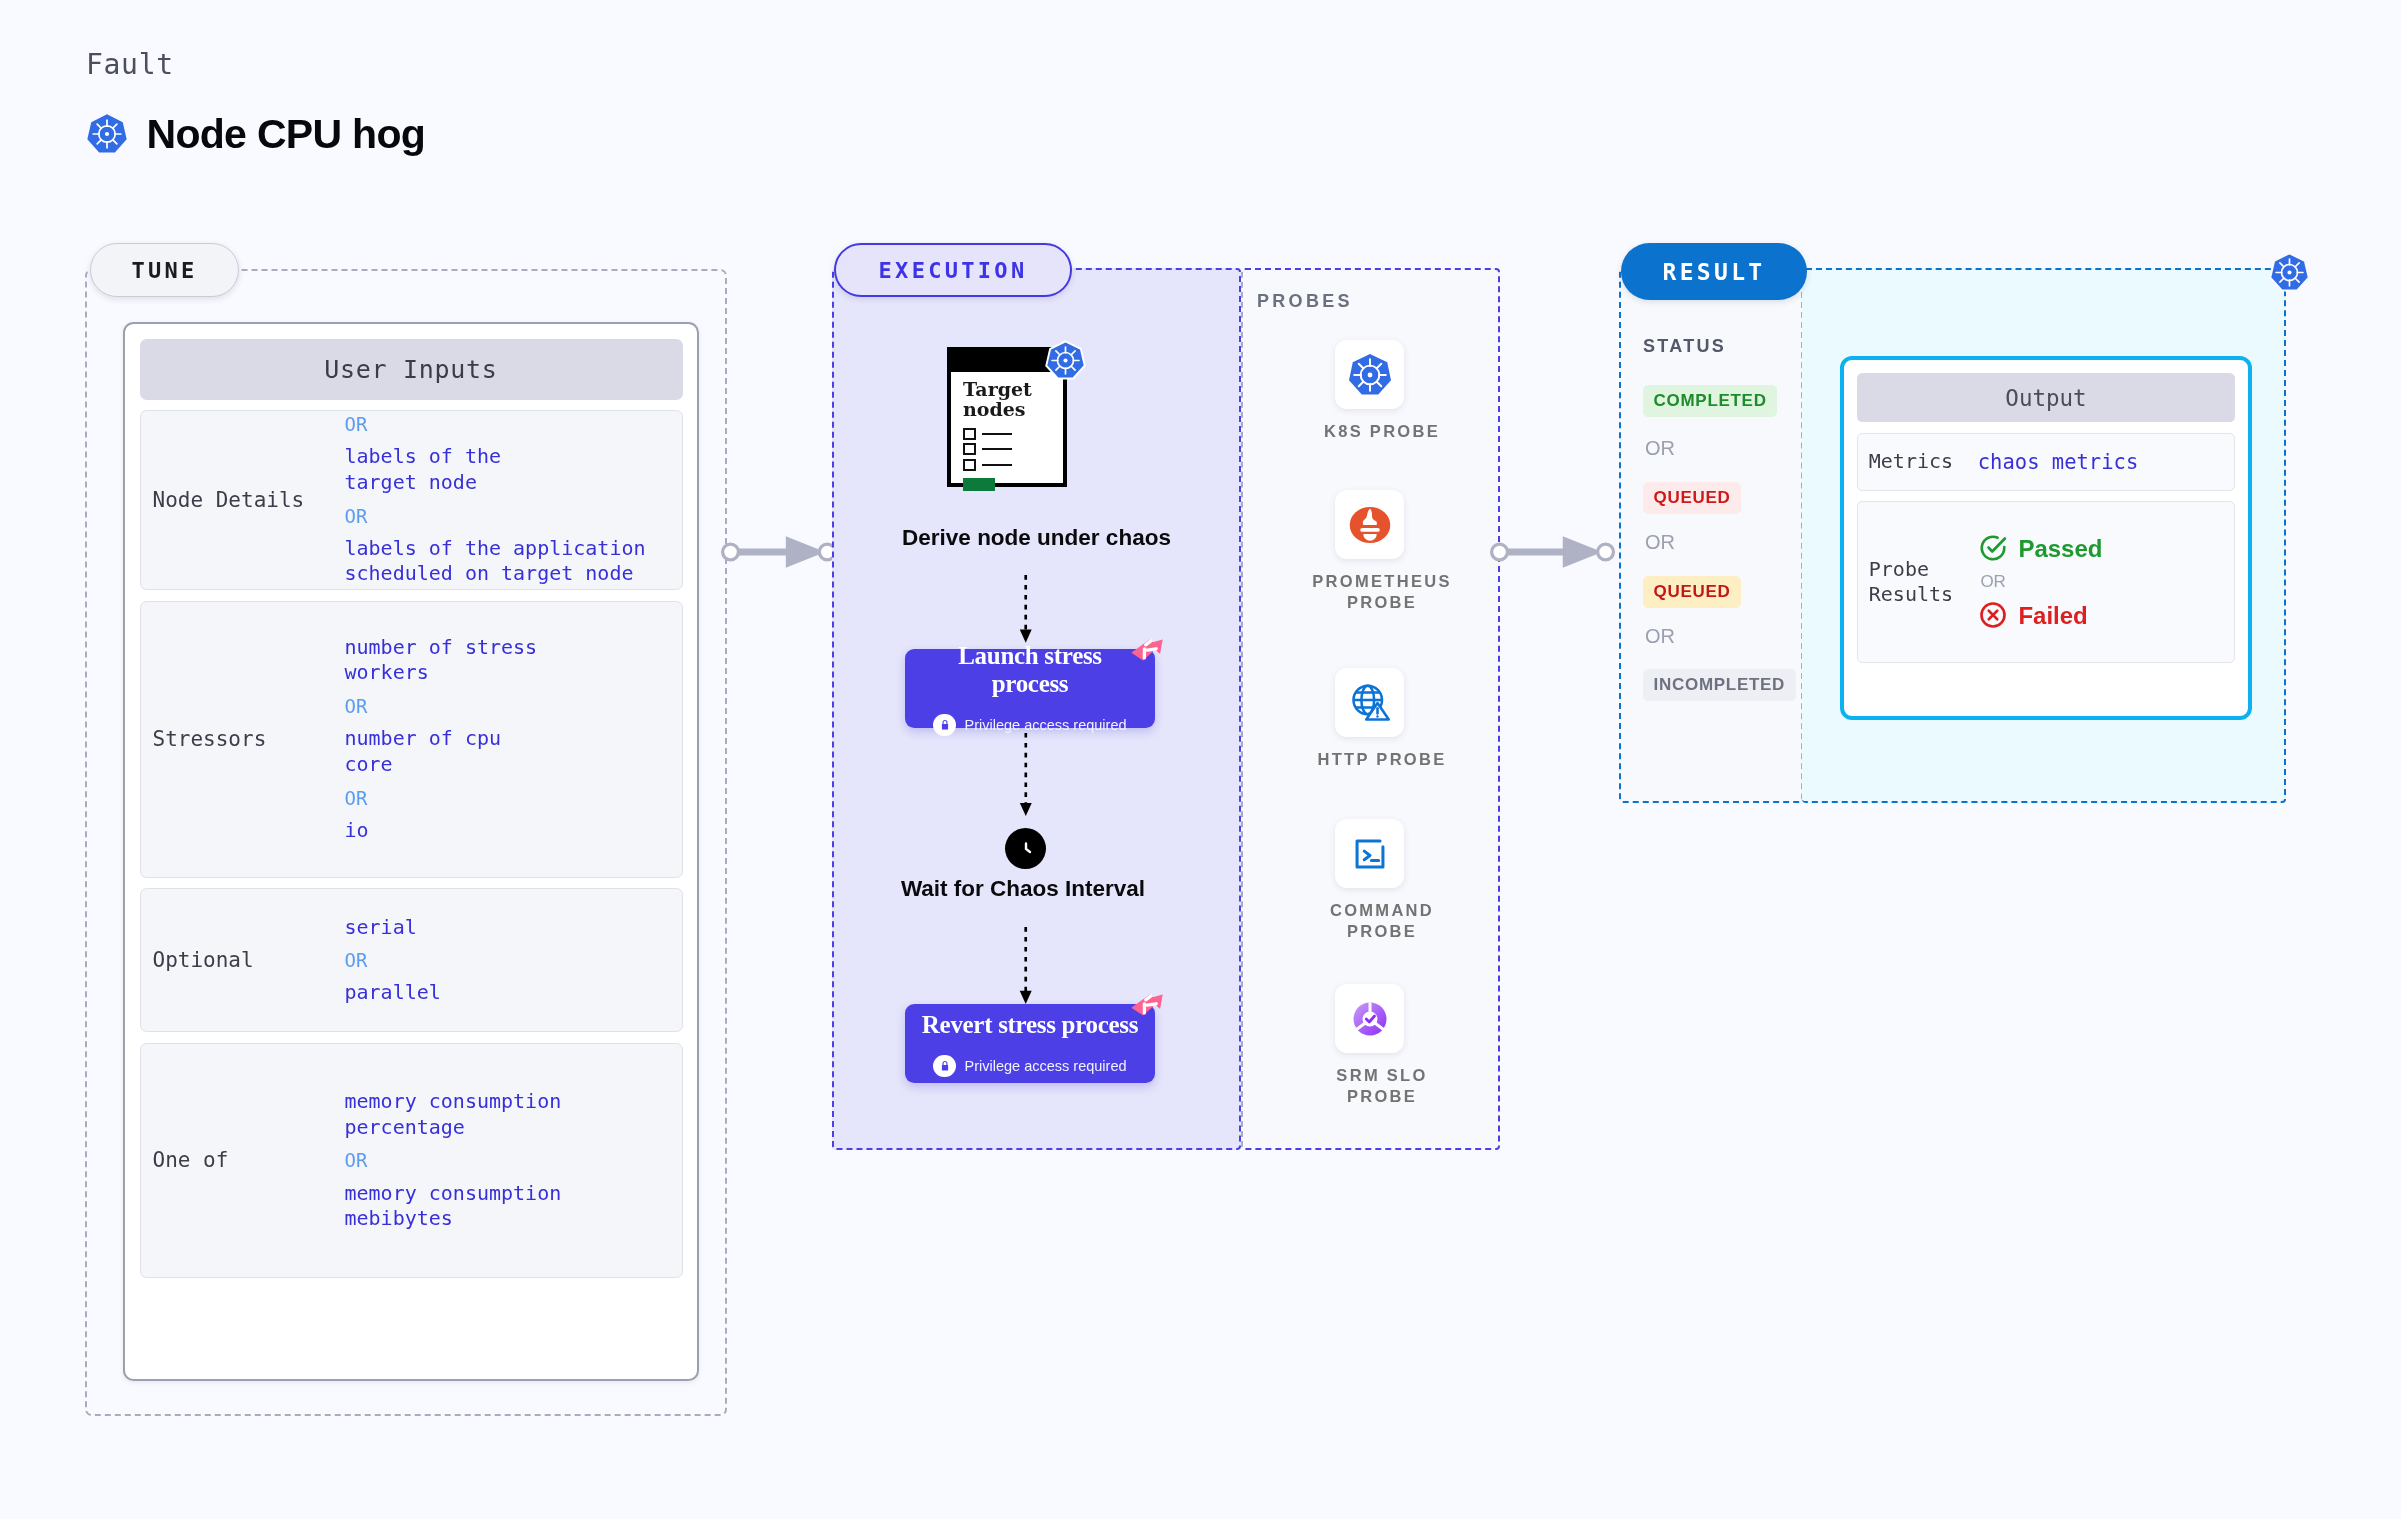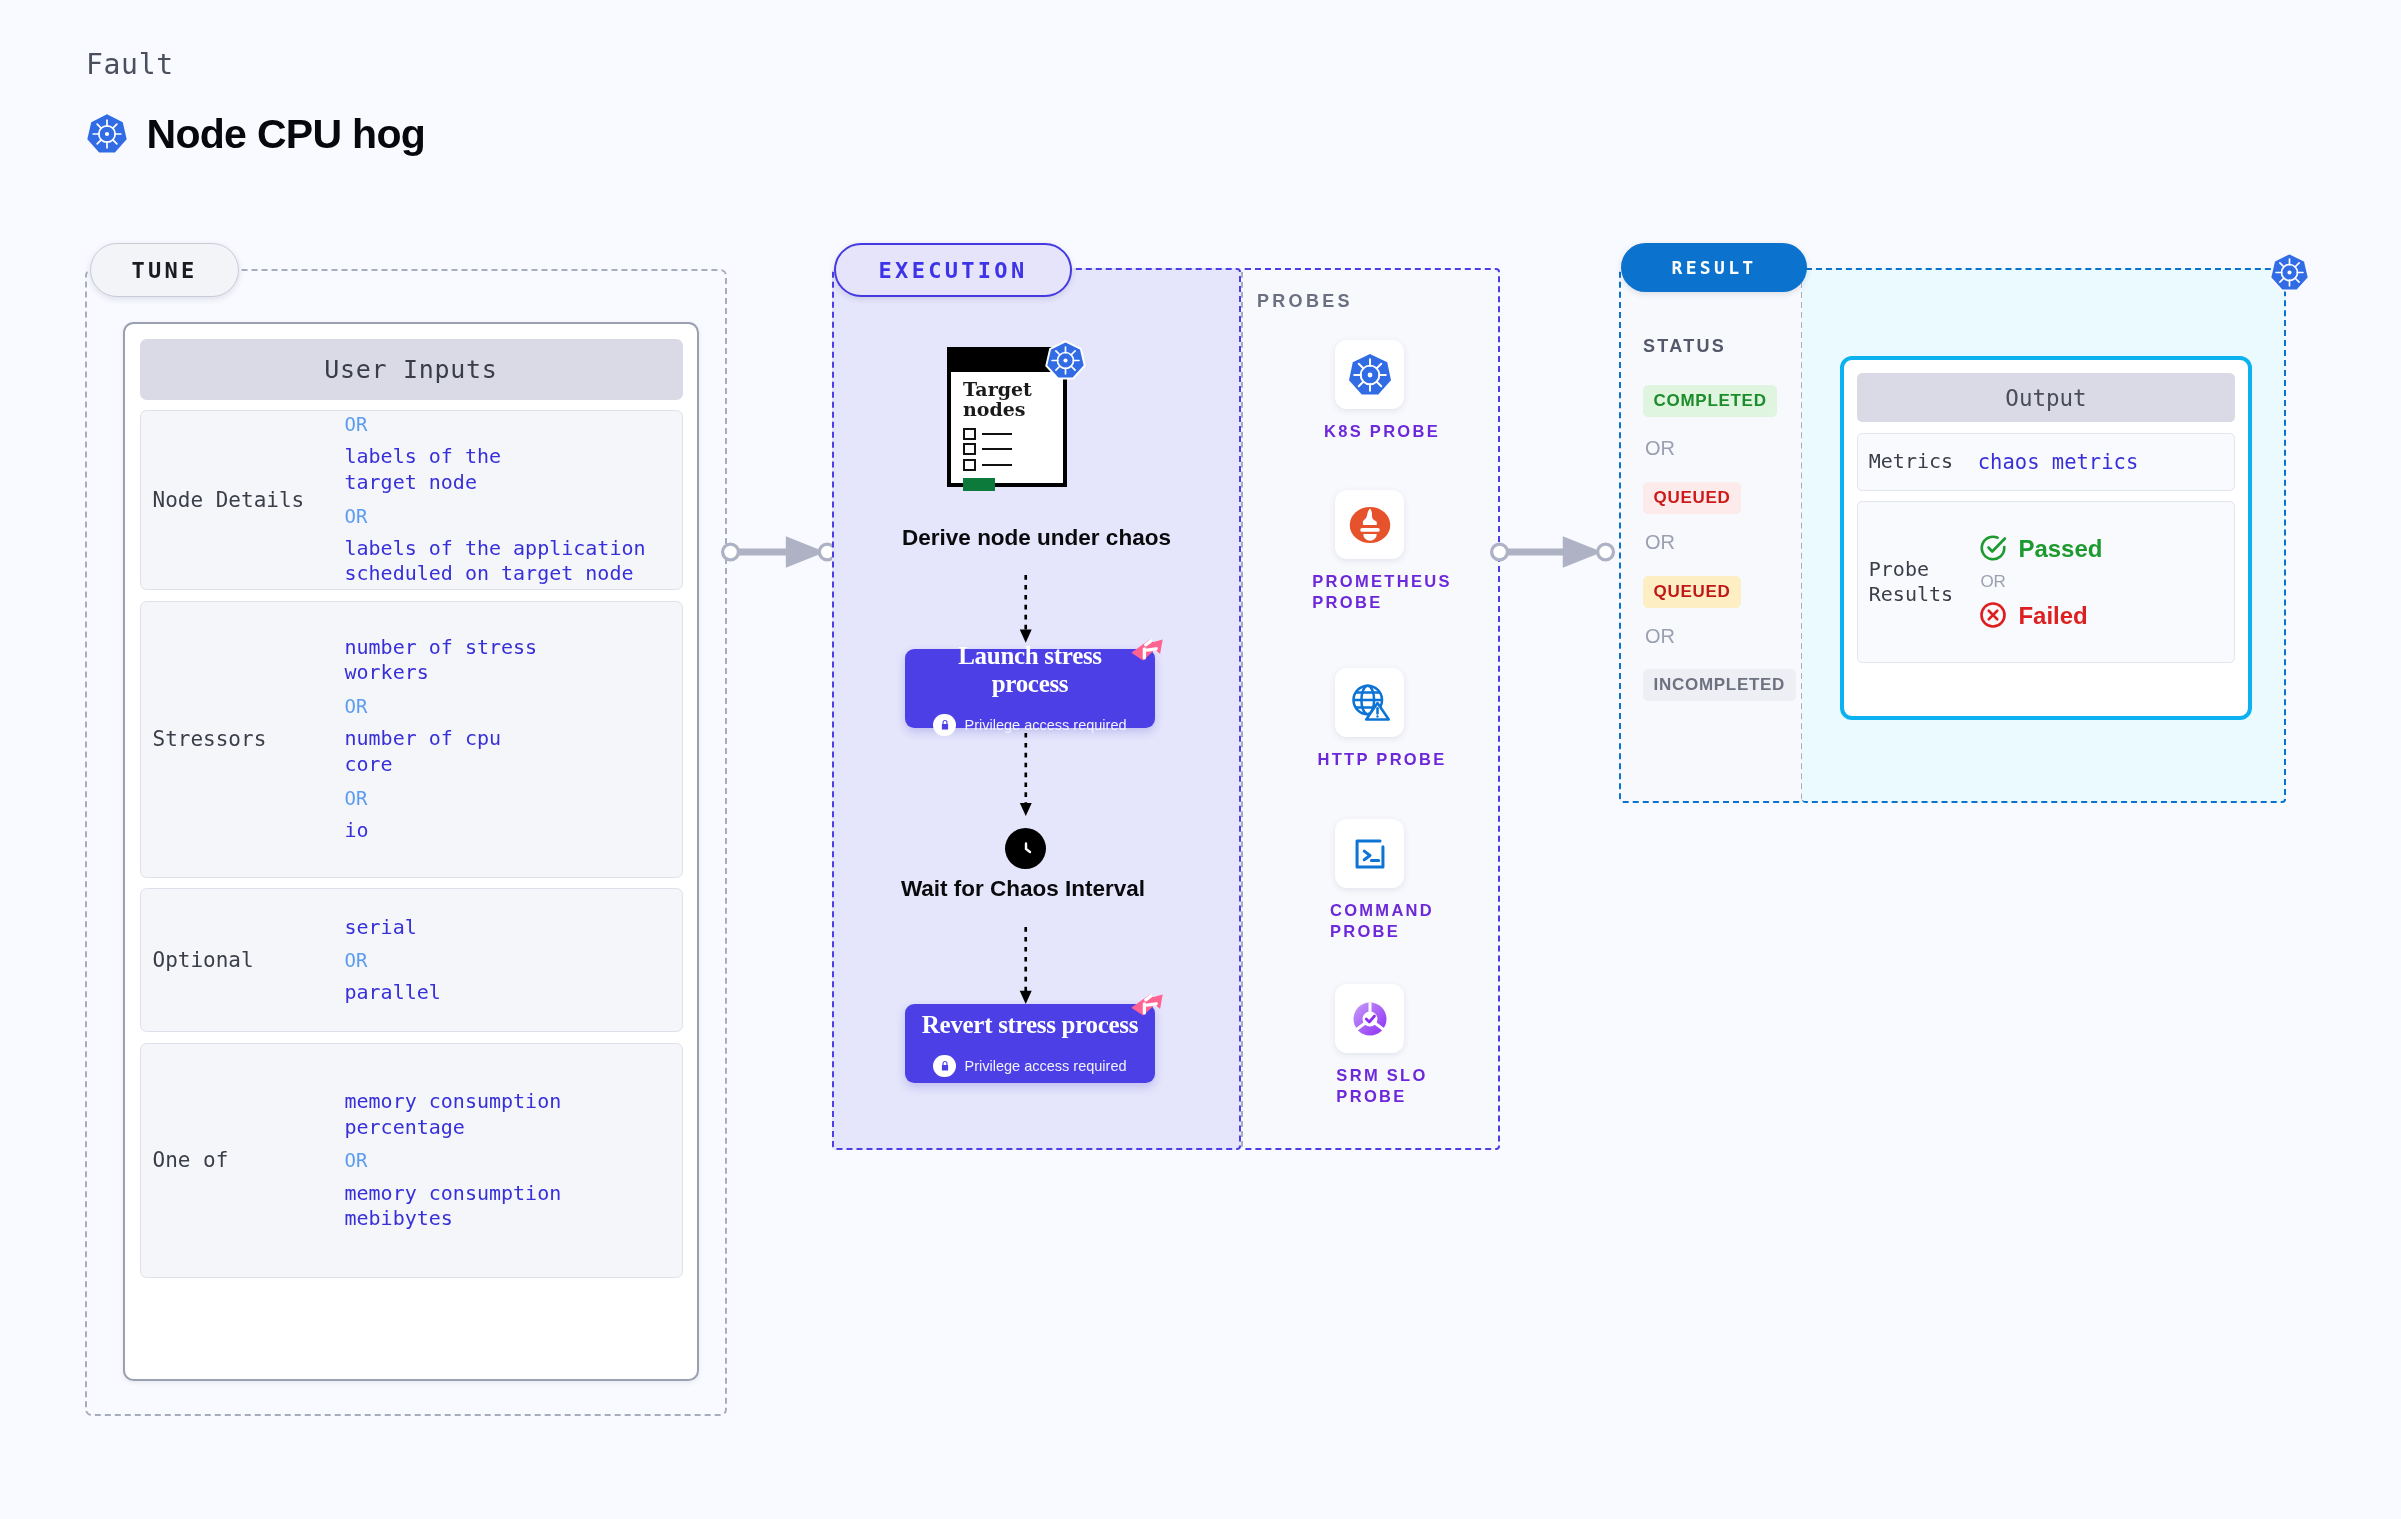--- a/index.html
+++ b/index.html
@@ -141,29 +141,29 @@
            background: #000; display: flex; align-items: center; justify-content: center; }
 
   .probe-item { position: absolute; width: 165px; display: flex;
                 flex-direction: column; align-items: center; }
   .probe-tile {
     width: 69px; height: 69px; background: #fff; border-radius: 12px;
     box-shadow: 0 2px 6.6px rgba(40,50,90,.10);
     display: flex; align-items: center; justify-content: center;
   }
   .probe-cap {
-    margin-top: 12px; text-align: left;
+    margin-top: 12px; text-align: center;
     font-family: "Liberation Sans", sans-serif; font-size: 16.5px;
-    font-weight: bold; letter-spacing: 2.3px; color: #6d28d9; line-height: 1.3; padding-left: 25px;
+    font-weight: bold; letter-spacing: 2.3px; color: #737373; line-height: 1.3; padding-left: 25px;
   }
 
   
   #result-pill {
-    left: 1621px; top: 243px; width: 186px; height: 49px;
-    background: #0b72ce; border: none; color: #fff; font-size: 18px;
+    left: 1621px; top: 243px; width: 186px; height: 57px;
+    background: #0b72ce; border: none; color: #fff; font-size: 23px;
   }
   #status-box {
     position: absolute; left: 1619px; top: 268px; width: 184px; height: 535px;
     background: #f8f9fd;
     border: 2px dashed #0b72ce; border-right: 2px dashed #a8adbd; border-radius: 4px;
   }
   #output-box {
     position: absolute; left: 1802px; top: 268px; width: 484px; height: 535px;
     background: #eafaff; border: 2px dashed #0b72ce; border-left: none; border-radius: 4px;
   }

